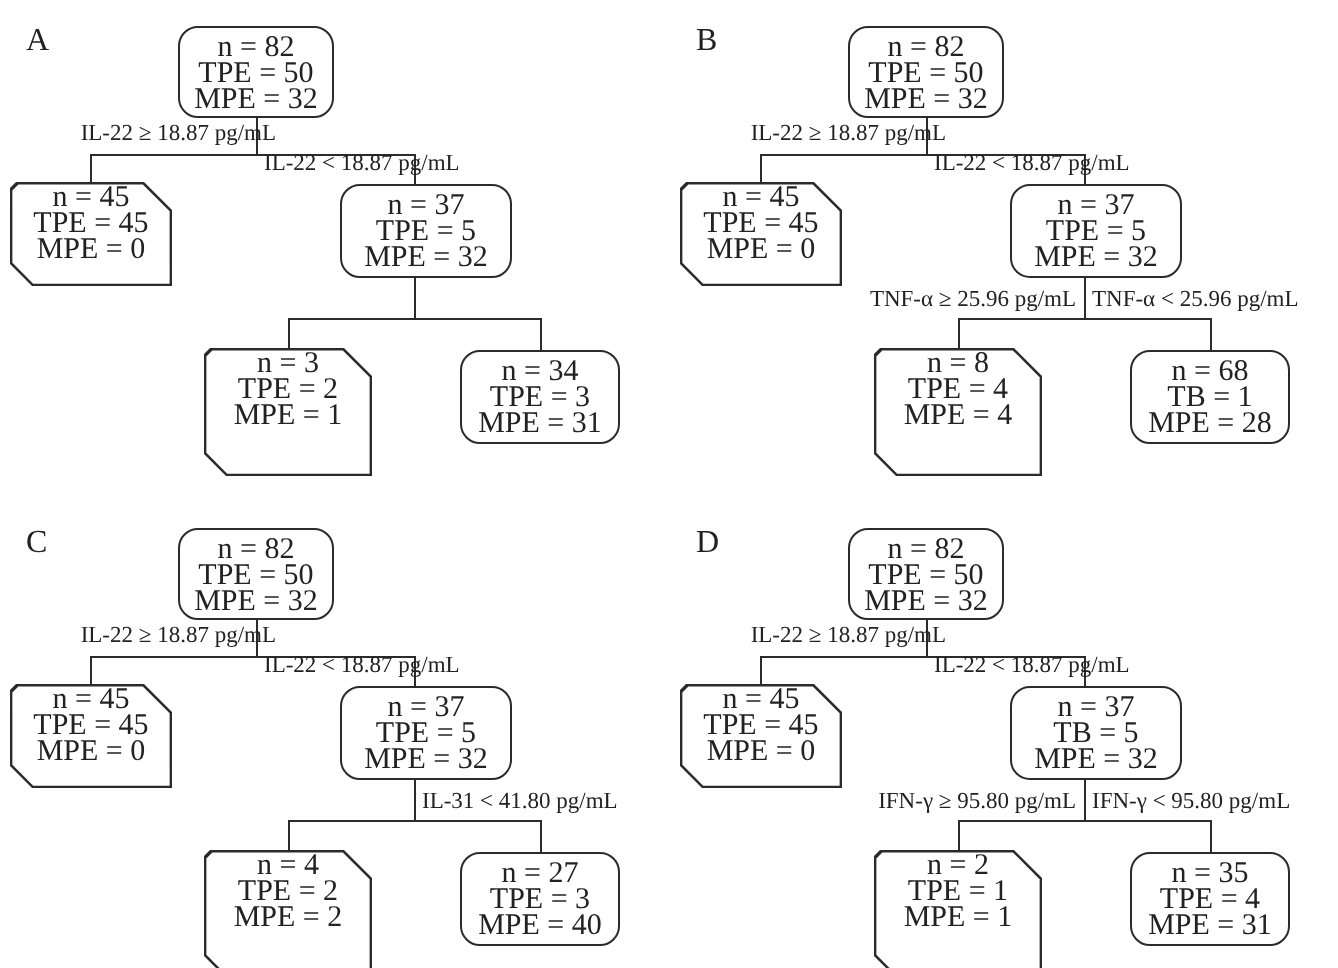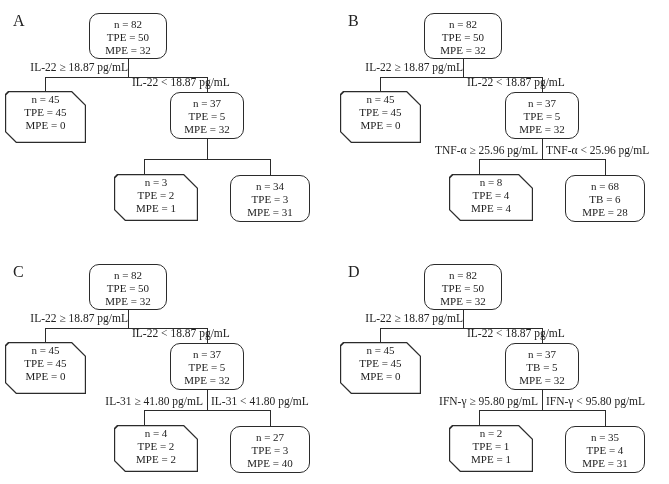--- a/index.html
+++ b/index.html
@@ -23,44 +23,44 @@
   .hline1  { left:45px;    top:77.4px;  width:162.7px; }
   .drop-l1 { left:45px;    top:77.4px;  height:14.4px; }
   .drop-r1 { left:206.6px; top:77.4px;  height:15.4px; }
   .vline2  { left:206.6px; top:138.6px; height:21.4px; }
   .hline2  { left:144px;   top:159.4px; width:127.2px; }
   .drop-l2 { left:144px;   top:159.4px; height:15.4px; }
   .drop-r2 { left:270.1px; top:159.4px; height:16.4px; }
 
   
   .node { position:absolute; box-sizing:border-box; text-align:center;
-          font-size:11px; line-height:13.2px; color:#222; }
+          font-size:15px; line-height:13.2px; color:#222; }
   .rounded { border:1.2px solid #2b2b2b; border-radius:10px; background:#fff; padding-top:4px; }
   .node-root { left:89px;  top:13px;  width:78px; height:46px; }
-  .node-mid  { left:170px; top:92px;  width:74px; height:47px; }
+  .node-mid  { left:170px; top:92px;  width:86px; height:47px; }
   .node-br   { left:230px; top:175px; width:80px; height:47px; }
   .node-left { left:5px;   top:91px;  width:81px; height:52px; }
-  .node-bl   { left:114px; top:174px; width:84px; height:47px; }
+  .node-bl   { left:102px; top:174px; width:84px; height:64px; }
 
   
   .cut-shape {
     position:absolute; inset:0; background:#2b2b2b;
     clip-path:polygon(0 3px, 3px 0, calc(100% - 14px) 0, 100% 14px,
                       100% 100%, 11px 100%, 0 calc(100% - 11px));
   }
   .cut-shape-inner {
     position:absolute; inset:1.2px; background:#ffffff;
     clip-path:polygon(0 3px, 3px 0, calc(100% - 13.4px) 0, 100% 13.4px,
                       100% 100%, 10.4px 100%, 0 calc(100% - 10.4px));
   }
   .cut-text { position:relative; padding-top:2px; }
 
   
   .split { position:absolute; font-size:11.5px; white-space:nowrap; color:#222; }
-  .s1l { left:4px;   top:61px;  width:124px; text-align:right; }
+  .s1l { left:14px;   top:61px;  width:124px; text-align:right; }
   .s1r { left:132px; top:76px; }
   .s2l { left:20px;  top:144px; width:183px; text-align:right; }
   .s2r { left:211px; top:144px; }
 </style>
 </head>
 <body>
 
 <main id="figure" class="figure">
   <section class="panel">
     <div class="panel-letter">A</div>
@@ -166,21 +166,21 @@
         <div class="cut-shape-inner"></div>
         <div class="cut-text">
           <div>n = 8</div>
           <div>TPE = 4</div>
           <div>MPE = 4</div>
         </div>
       </div>
 
       <div class="node rounded node-br">
         <div>n = 68</div>
-        <div>TB = 6</div>
+        <div>TB = 1</div>
         <div>MPE = 28</div>
       </div>
 
     </div>
   </section>
 
   <section class="panel lower">
     <div class="panel-letter">C</div>
     <div class="tree">
 
@@ -211,21 +211,20 @@
           <div>MPE = 0</div>
         </div>
       </div>
 
       <div class="node rounded node-mid">
         <div>n = 37</div>
         <div>TPE = 5</div>
         <div>MPE = 32</div>
       </div>
 
-      <div class="split s2l">IL-31 ≥ 41.80 pg/mL</div>
       <div class="split s2r">IL-31 &lt; 41.80 pg/mL</div>
 
       <div class="node node-bl">
         <div class="cut-shape"></div>
         <div class="cut-shape-inner"></div>
         <div class="cut-text">
           <div>n = 4</div>
           <div>TPE = 2</div>
           <div>MPE = 2</div>
         </div>

